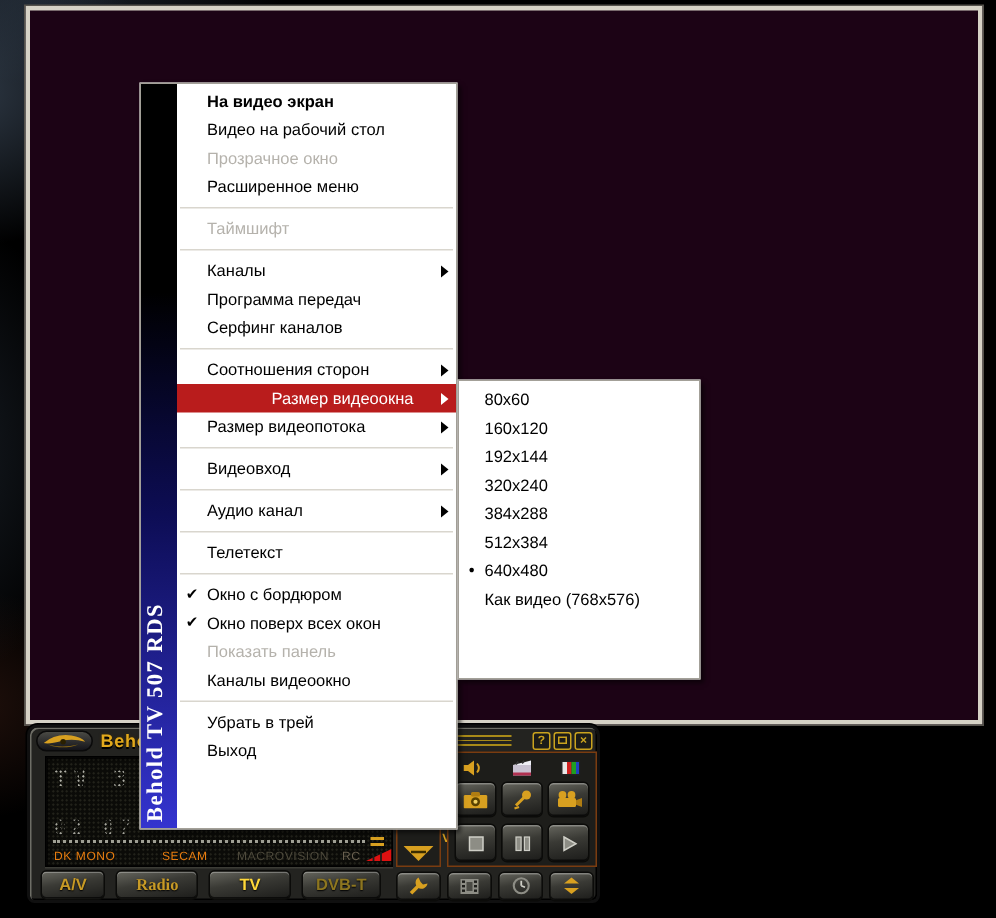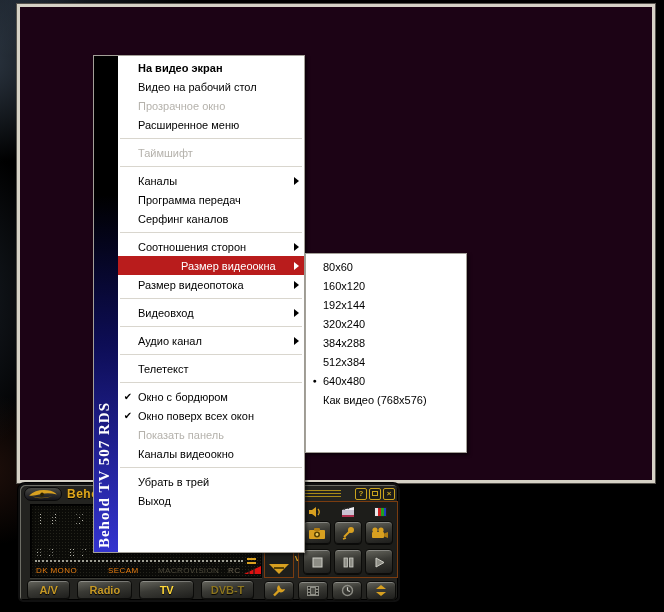--- a/index.html
+++ b/index.html
@@ -83,21 +83,21 @@
   .g-row2 { position:absolute; top:47px; left:4px; right:4px; height:26px;
     display:flex; justify-content:space-between; }
   .g-row1 .pbtn, .g-row2 .pbtn { width:28px; height:100%; }
 
   
   .mode-strip { position:absolute; left:0; top:95px; width:234px; height:21px;
     display:flex; gap:7px; padding-left:7px; align-items:flex-start; }
   .mode-btn { height:20px; font-size:11px; font-weight:bold; color:#c79a26;
     text-shadow:0 1px 1px #000; }
   .mode-av   { width:46px; }
-  .mode-radio{ width:58px; }
+  .mode-radio{ width:58px;font-family:Liberation Serif, serif; }
   .mode-tv   { width:58px; color:#ffd83a; }
   .mode-dvbt { width:56px; color:#8d7620; }
   .util-strip { position:absolute; left:244px; top:95px; width:134px; height:21px;
     display:flex; gap:4px; align-items:center; }
   .util-strip .pbtn { width:30px; height:20px; }
 
   
   .menu { position:absolute; background:#fff; border:1px solid #a3a098;
     box-shadow:2px 2px 3px rgba(0,0,0,.55); font-size:11px; color:#000; }
   .context-menu { left:93px; top:55px; width:212px; height:498px; display:flex; }

